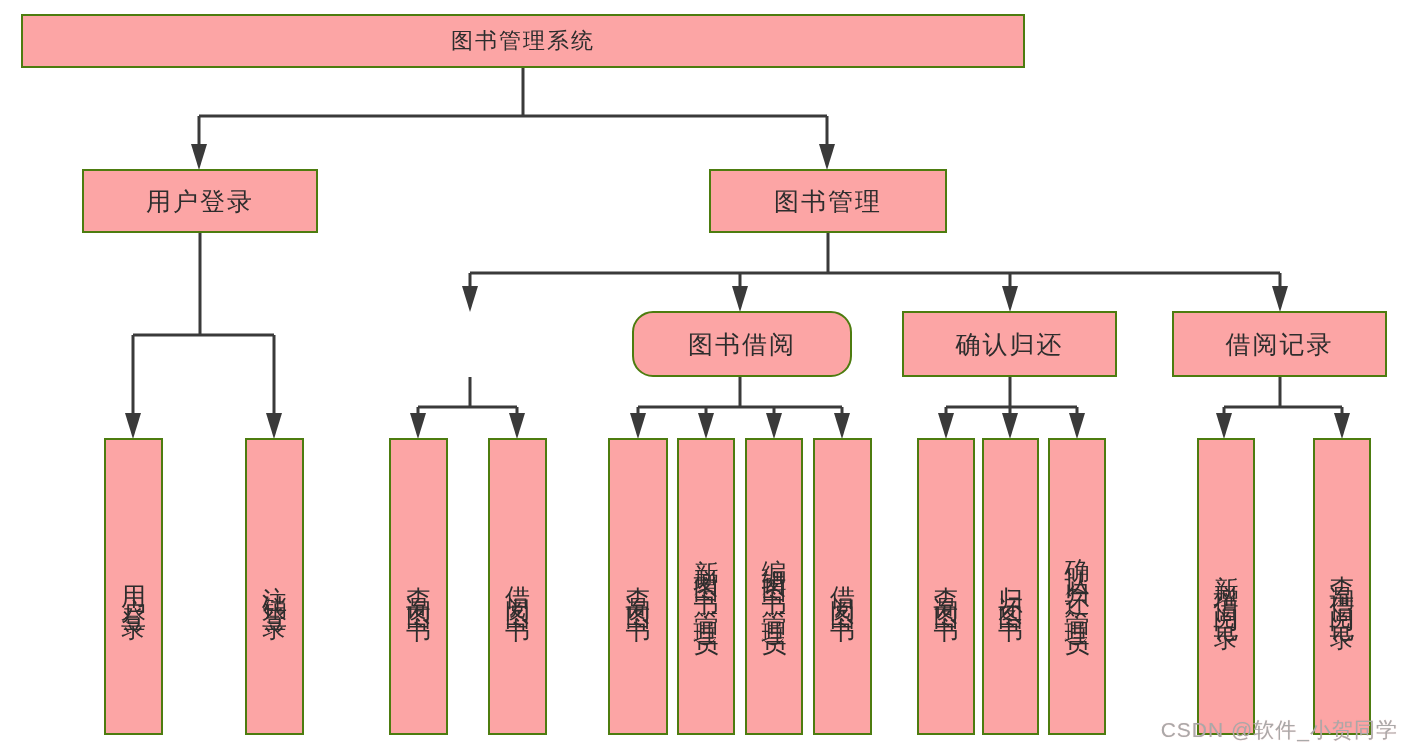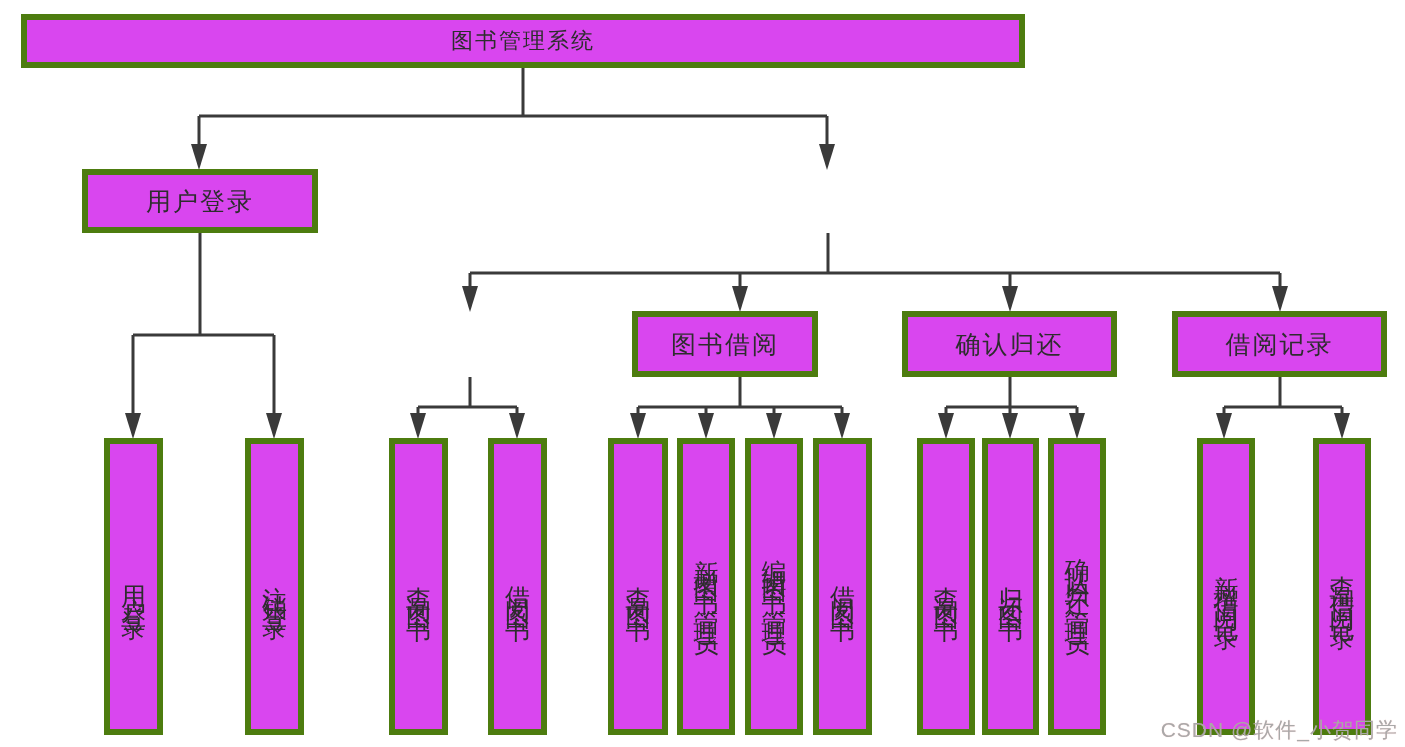--- a/index.html
+++ b/index.html
@@ -8,22 +8,22 @@
     width:1405px;height:747px;
     background:#ffffff;
     font-family:"Liberation Sans","DejaVu Sans",sans-serif;
     color:#2d2d2d;
     overflow:hidden;
   }
   .wires{position:absolute;left:0;top:0;width:1405px;height:747px;z-index:1;}
   .node{
     position:absolute;
     box-sizing:border-box;
-    border:6px solid #4d7c0f;
-    background:#d946ef;
+    border:2px solid #4d7c0f;
+    background:#fca5a5;
     display:flex;align-items:center;justify-content:center;
     z-index:2;
   }
   .node .lbl{
     font-size:25px;
     letter-spacing:2px;
     color:#2d2d2d;
     white-space:nowrap;
   }
   .node.root .lbl{font-size:22px;}
@@ -84,22 +84,25 @@
     </g>
   </svg>
 
   <div class="node root" style="left:21px;top:14px;width:1004px;height:54px;">
     <span class="lbl">图书管理系统</span>
   </div>
 
   <div class="node" style="left:82px;top:169px;width:236px;height:64px;">
     <span class="lbl">用户登录</span>
   </div>
+  <div class="node" style="left:709px;top:169px;width:238px;height:64px;">
+    <span class="lbl">图书管理</span>
+  </div>
 
-  <div class="node" style="left:632px;top:311px;width:186px;height:66px;">
+  <div class="node" style="left:632px;top:311px;width:220px;height:66px;border-radius:21px;">
     <span class="lbl">图书借阅</span>
   </div>
   <div class="node" style="left:902px;top:311px;width:215px;height:66px;">
     <span class="lbl">确认归还</span>
   </div>
   <div class="node" style="left:1172px;top:311px;width:215px;height:66px;">
     <span class="lbl">借阅记录</span>
   </div>
 
   <div class="node leaf" style="left:104px;top:438px;width:59px;height:297px;">

